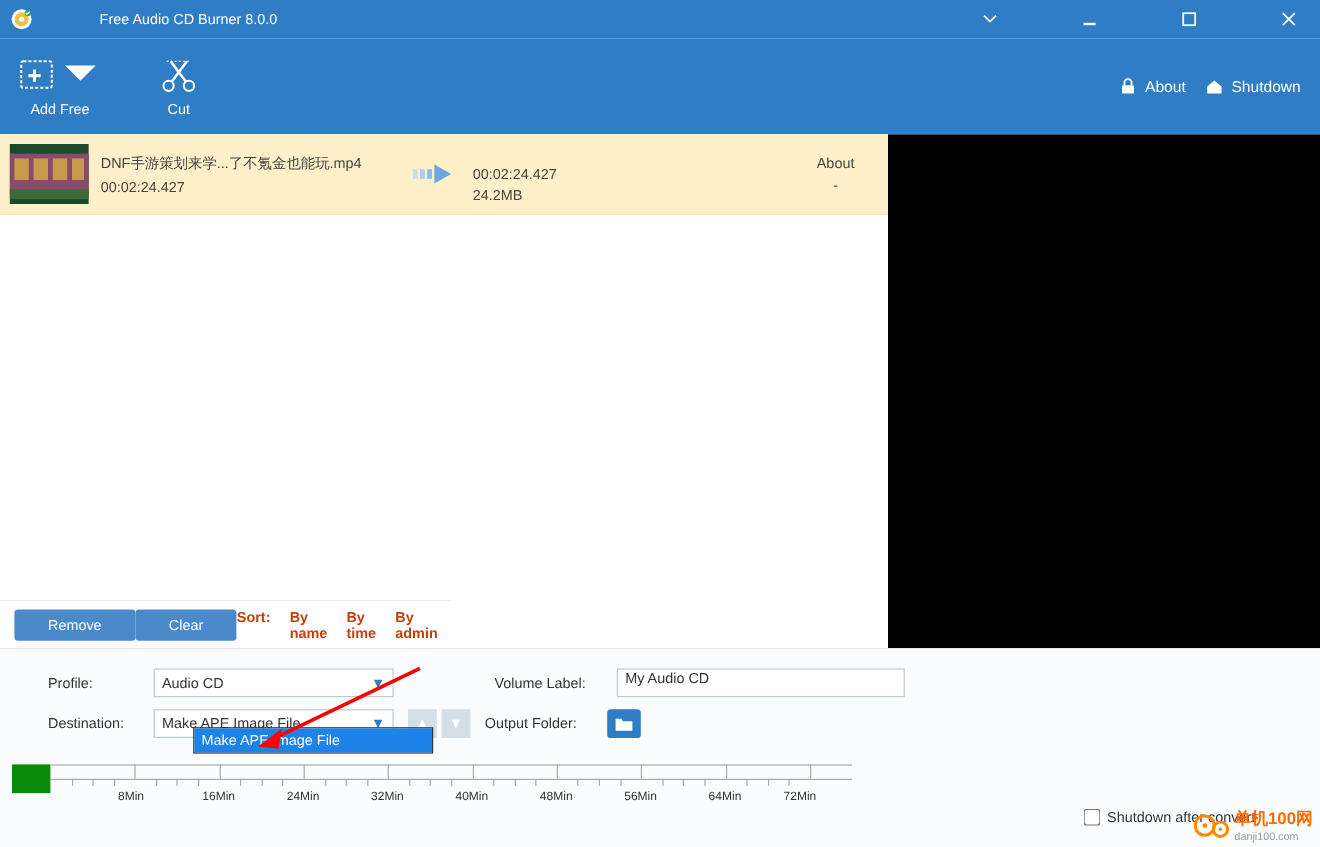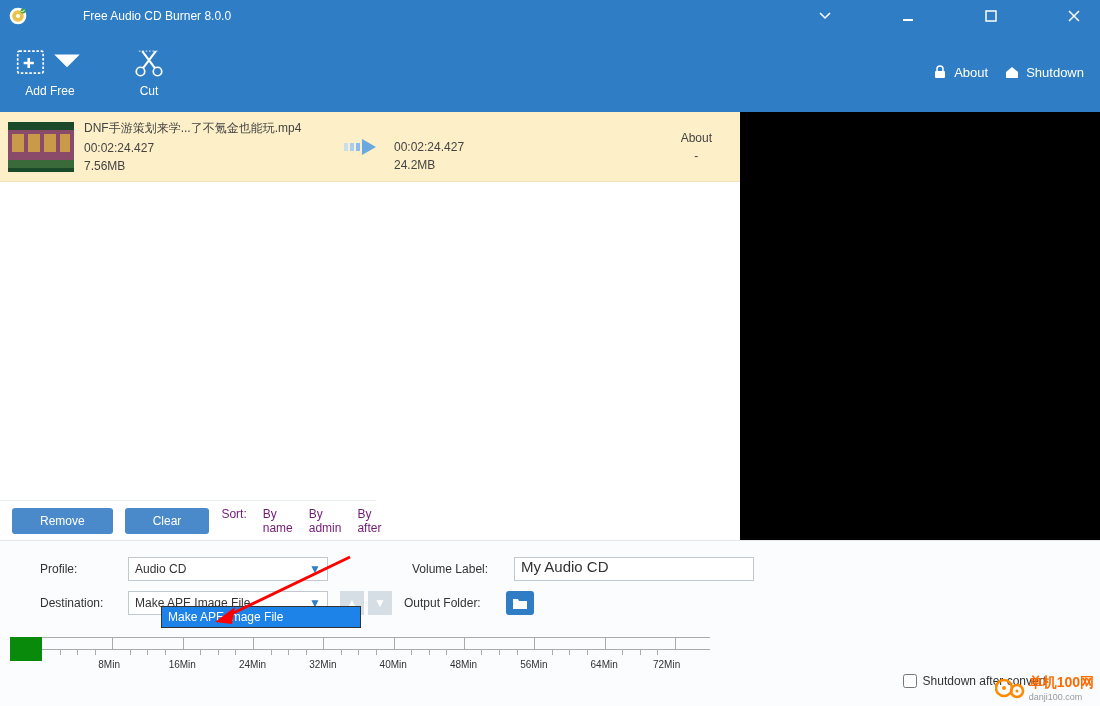--- a/index.html
+++ b/index.html
@@ -34,37 +34,37 @@
 .preview { width: 360px; background: #000; }
 
 
 .preview-controls { position: absolute; right: 0; top: 540px; width: 360px; height: 40px; display: flex; align-items: center; gap: 12px; padding: 0 12px; background: #fff; }
 .pc-btn { cursor: pointer; color: #999; }
 .pc-btn.active { color: #2f7dc4; }
 .volume-slider { flex: 1; height: 4px; background: #ff8a00; position: relative; margin-left: 8px; }
 .volume-slider::after { content: ""; position: absolute; right: -3px; top: -4px; width: 12px; height: 12px; border-radius: 50%; background: #ff8a00; }
 
 
-.action-row { position: absolute; bottom: 0; left: 0; right: 364px; height: 40px; display: flex; align-items: center; padding: 5px 12px; gap: 12px; border-top: 1px solid #e9eef3; }
+.action-row { position: absolute; bottom: 0; left: 0; right: 364px; height: 40px; display: flex; align-items: center; padding: 5px 12px; border-top: 1px solid #e9eef3; }
 .blue-btn { background: #4a8acb; color: #fff; font-size: 12px; padding: 6px 28px; border-radius: 3px; cursor: pointer; }
-.sort-area { margin-left: auto; display: flex; gap: 16px; font-size: 12px; color: #701a75; }
+.sort-area { margin-left: auto; display: flex; gap: 16px; font-size: 12px; color: #c2410c; font-weight: bold; }
 .sort-item { cursor: pointer; }
 
 
 .bottom { height: 166px; background: #fbfcfd; border-top: 1px solid #e3e8ec; padding: 16px 40px 24px; position: relative; display: flex; }
 
 .bottom-left { width: 740px; }
 
 .form-row { display: flex; align-items: center; margin-bottom: 10px; font-size: 12px; color: #333; gap: 12px;}
 .form-label { width: 76px; text-align: left; }
 .form-select { width: 200px; height: 24px; border: 1px solid #c0c8d0; background: #fff; display: flex; align-items: center; padding: 0 6px; justify-content: space-between; font-size: 12px; cursor: pointer; }
 .form-select .chev { color: #2f7dc4; }
 .move-btns { display: flex; gap: 4px; }
 .move-btn { width: 24px; height: 24px; background: #d5dde5; display: flex; align-items: center; justify-content: center; color: #fff; }
-.form-input { width: 240px; height: 24px; border: 1px solid #c0c8d0; background: #fff; padding: 0 6px; font-size: 15px; text-overflow: ellipsis; overflow: hidden; white-space: nowrap; }
+.form-input { width: 240px; height: 24px; border: 1px solid #c0c8d0; background: #fff; padding: 0 6px; font-size: 12px; text-overflow: ellipsis; overflow: hidden; white-space: nowrap; }
 .folder-btn { width: 28px; height: 24px; background: #2f7dc4; border-radius: 3px; display: flex; align-items: center; justify-content: center; cursor: pointer; }
 .form-label2 { width: 90px; }
 
 
 .dropdown-open { position: absolute; left: 161px; top: 65px; width: 200px; background: #fff; border: 1px solid #333; font-size: 12px; z-index: 10; }
 .dropdown-open .dd-item { padding: 3px 6px; cursor: pointer; }
 .dropdown-open .dd-item.selected { background: #1e83e8; color: #fff; }
 
 
 .timeline { margin-top: 22px; height: 44px; position: relative; width: 700px; margin-left: -30px; }
@@ -170,21 +170,20 @@
         <rect x="0" y="8" width="66" height="34" fill="#8a4a6a"></rect>
         <rect x="4" y="12" width="12" height="18" fill="#c89a4a"></rect>
           <rect x="20" y="12" width="12" height="18" fill="#c89a4a"></rect>
         <rect x="36" y="12" width="12" height="18" fill="#c89a4a"></rect>
           <rect x="52" y="12" width="10" height="18" fill="#c89a4a"></rect>
         <rect x="0" y="38" width="66" height="8" fill="#3a6a3a"></rect>
       </svg>
       <div class="file-info">
         <span>DNF手游策划来学...了不氪金也能玩.mp4</span>
         <span>00:02:24.427</span>
-        <span>7.56MB</span>
       </div>
       <div class="file-arrow">
         <svg width="40" height="24" viewBox="0 0 40 24">
             <rect x="0" y="8" width="4" height="8" fill="#c7ddf0"></rect>
             <rect x="6" y="8" width="4" height="8" fill="#a7cdf0"></rect>
             <rect x="12" y="8" width="4" height="8" fill="#87bdf0"></rect>
             <path d="M18 4v16l14-8z" fill="#6aa8e0"></path>
           </svg>
       </div>
       <div class="file-out">
@@ -197,22 +196,22 @@
         <span>-</span>
       </div>
     </div>
 
     <div class="action-row">
       <div class="blue-btn">Remove</div>
       <div class="blue-btn">Clear</div>
       <div class="sort-area">
         <span>Sort:</span>
         <span class="sort-item">By name</span>
+        <span class="sort-item">By time</span>
         <span class="sort-item">By admin</span>
-        <span class="sort-item">By after</span>
       </div>
     </div>
   </div>
 
   <div class="preview"></div>
 </div>
 
 <div class="preview-controls">
   <span class="pc-btn"><svg width="16" height="16" viewBox="0 0 16 16">
         <path d="M3 2v12M14 2L5 8l9 6z" fill="currentColor"></path>

